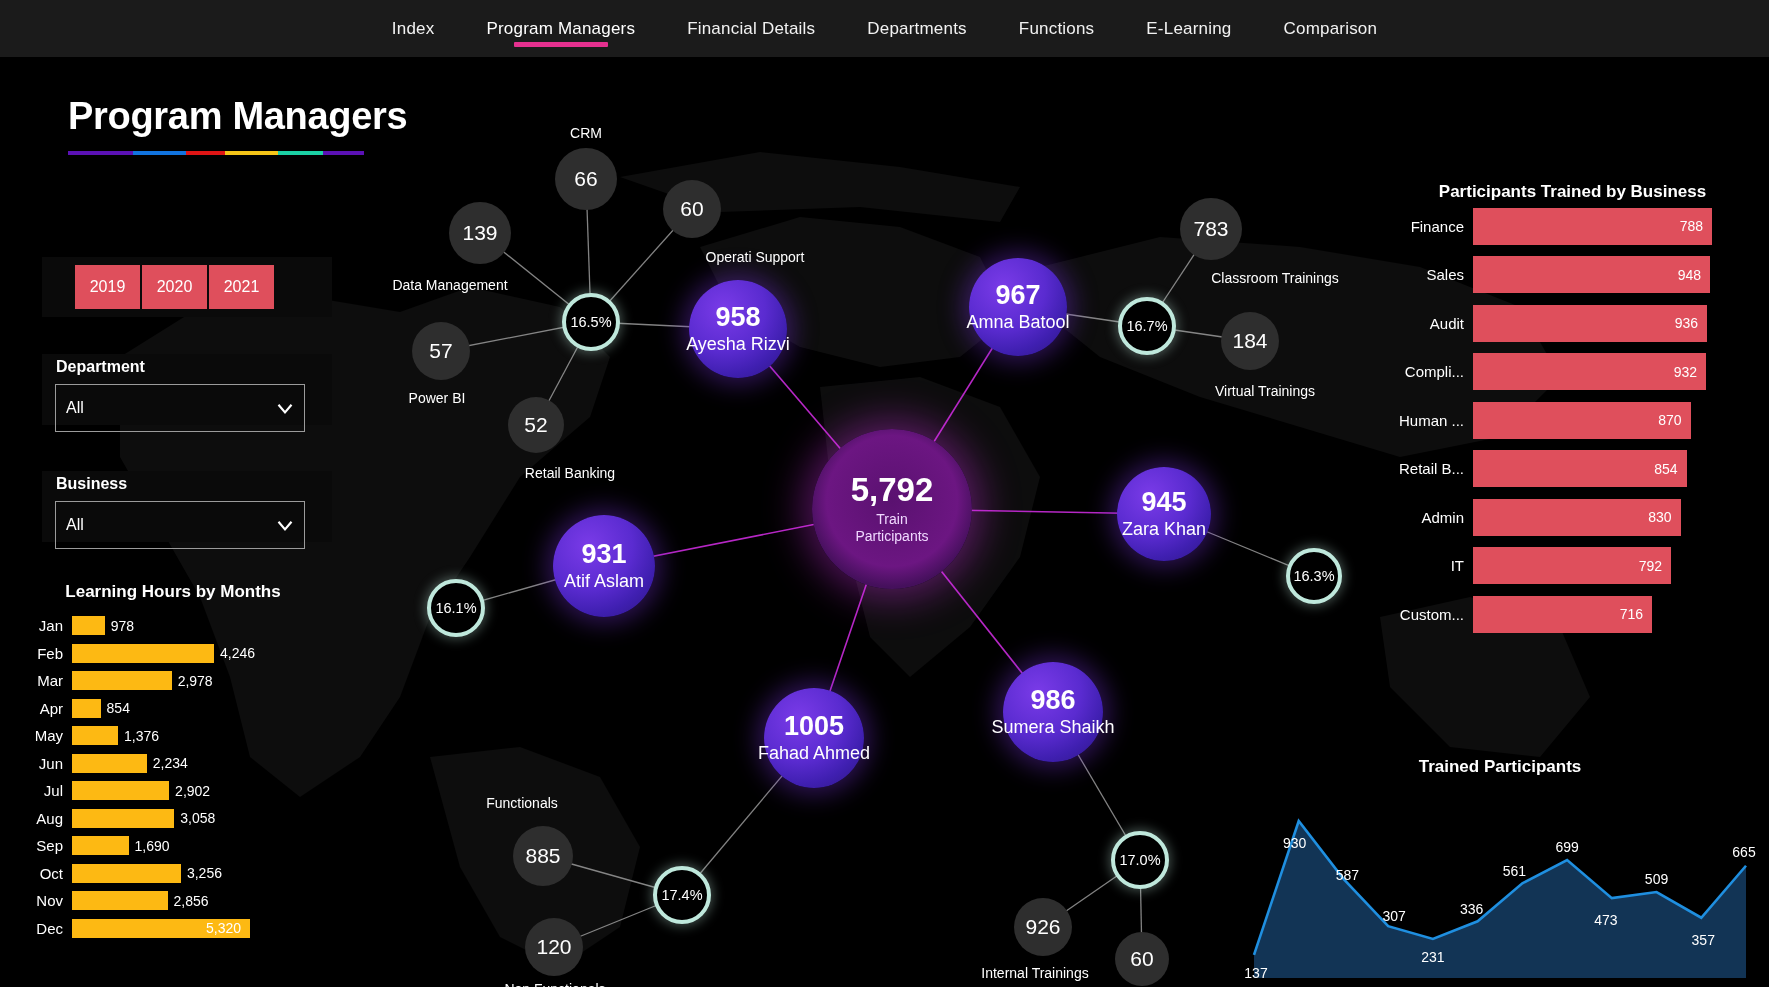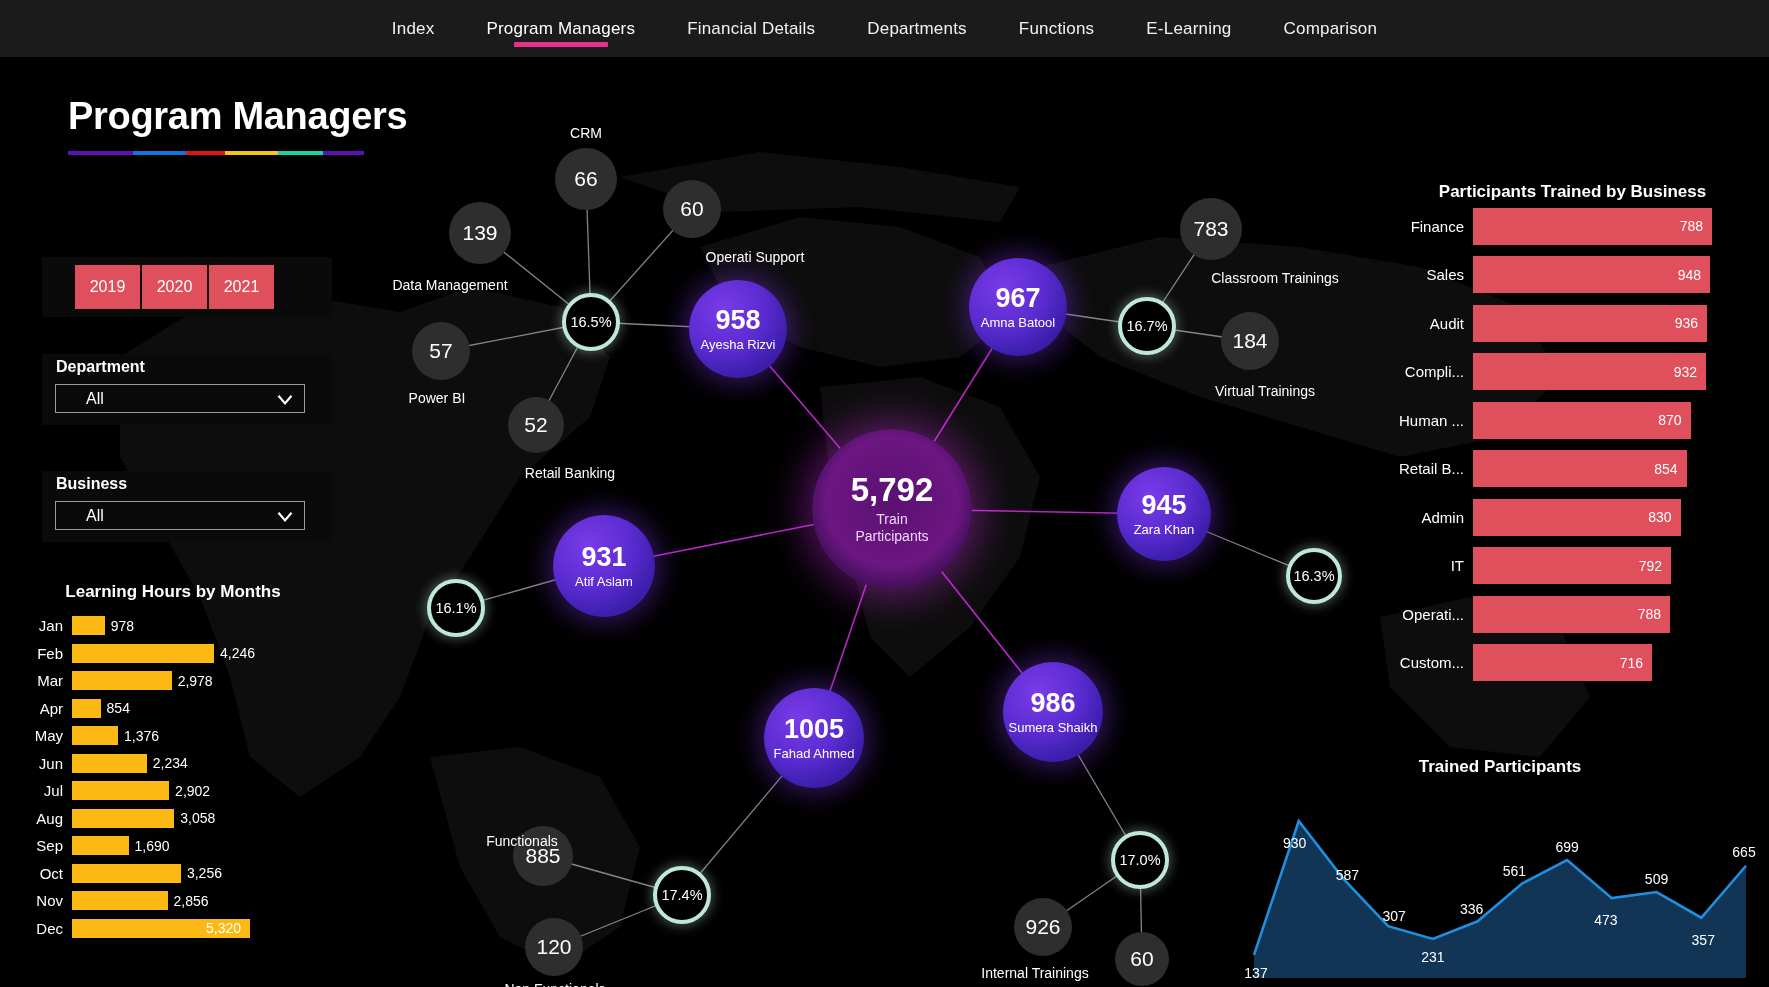--- a/index.html
+++ b/index.html
@@ -66,23 +66,23 @@
     cursor: pointer;
   }
 
   .dept-panel { left: 42px; top: 297px; width: 290px; height: 71px; }
   .biz-panel  { left: 42px; top: 414px; width: 290px; height: 71px; }
   .slicer-label {
     position: absolute; left: 14px; top: 4px;
     color: #ffffff; font-size: 16px; font-weight: bold;
   }
   .slicer-box {
-    position: absolute; left: 13px; top: 30px; width: 250px; height: 29px;
+    position: absolute; left: 13px; top: 30px; width: 250px; height: 48px;
     border: 1px solid #9b9b9b; background: transparent;
-    display: flex; align-items: center; cursor: pointer; padding-left: 20px;
+    display: flex; align-items: center; cursor: pointer;
   }
   .slicer-value { color: #ffffff; font-size: 16px; padding-left: 10px; flex: 1; }
   .chev { width: 26px; height: 26px; margin-right: 6px; }
 
   
   .lh-panel { position: absolute; left: 28px; top: 525px; width: 290px; height: 400px; }
   .lh-title {
     text-align: center; color: #ffffff; font-size: 17px; font-weight: bold;
     margin-bottom: 10px;
   }
@@ -136,21 +136,21 @@
     box-shadow: 0 0 38px 10px rgba(228,51,255,.35);
   }
   .node-hub .nv { font-size: 33px; font-weight: bold; color: #fff; line-height: 1; }
   .node-hub .nl { font-size: 14px; color: #f0d8ff; line-height: 1.25; text-align: center; margin-top: 5px; }
 
   .node-mgr {
     background: radial-gradient(circle at 35% 30%, #7a3be8 0%, #5a2bd0 45%, #3f1fb0 70%, #2d1580 100%);
     box-shadow: 0 0 24px 7px rgba(120,50,220,.38);
   }
   .node-mgr .nv { font-size: 27px; font-weight: bold; color: #fff; line-height: 1; }
-  .node-mgr .nl { font-size: 13px; color: #ffffff; margin-top: 3px; white-space: nowrap; }
+  .node-mgr .nl { font-size: 18px; color: #ffffff; margin-top: 3px; white-space: nowrap; }
 
   .node-pct {
     border: 4px solid #bfe8dc; background: #000;
     box-shadow: 0 0 12px 2px rgba(191,232,220,.35);
   }
   .node-pct .nv { font-size: 14.5px; color: #ffffff; font-weight: 500; }
 
   .node-grey { background: #2e2e2e; align-items: center; }
   .node-grey .nv { font-size: 21px; color: #ffffff; font-weight: 500; }
 
@@ -436,21 +436,21 @@
             <div class="nv">783</div>
           </div>
           <div class="node-cap" style="left: 1275px; top: 213px;">Classroom Trainings</div>
           <div class="node node-grey" style="left: 1250px; top: 284px; width: 58px; height: 58px;">
             <div class="nv">184</div>
           </div>
           <div class="node-cap" style="left: 1265px; top: 326px;">Virtual Trainings</div>
           <div class="node node-grey" style="left: 543px; top: 799px; width: 60px; height: 60px;">
             <div class="nv">885</div>
           </div>
-          <div class="node-cap" style="left: 522px; top: 776px;">Functionals</div>
+          <div class="node-cap" style="left: 522px; top: 738px;">Functionals</div>
           <div class="node node-grey" style="left: 554px; top: 890px; width: 58px; height: 58px;">
             <div class="nv">120</div>
           </div>
           <div class="node-cap" style="left: 555px; top: 924px;">Non Functionals</div>
           <div class="node node-grey" style="left: 1043px; top: 870px; width: 58px; height: 58px;">
             <div class="nv">926</div>
           </div>
           <div class="node-cap" style="left: 1035px; top: 908px;">Internal Trainings</div>
           <div class="node node-grey" style="left: 1142px; top: 902px; width: 54px; height: 54px;">
             <div class="nv">60</div>
@@ -515,28 +515,20 @@
               <div class="pb-bar" style="width: 207.5px; background: rgb(223, 79, 92);">
                 <span class="pb-val">830</span>
               </div>
             </div>
           </div>
           <div class="pb-row">
             <div class="pb-cat">IT</div>
             <div class="pb-barwrap">
               <div class="pb-bar" style="width: 198px; background: rgb(223, 79, 92);">
                 <span class="pb-val">792</span>
-              </div>
-            </div>
-          </div>
-          <div class="pb-row">
-            <div class="pb-cat">Operati...</div>
-            <div class="pb-barwrap">
-              <div class="pb-bar" style="width: 197px; background: rgb(223, 79, 92);">
-                <span class="pb-val">788</span>
               </div>
             </div>
           </div>
           <div class="pb-row">
             <div class="pb-cat">Custom...</div>
             <div class="pb-barwrap">
               <div class="pb-bar" style="width: 179px; background: rgb(223, 79, 92);">
                 <span class="pb-val">716</span>
               </div>
             </div>

